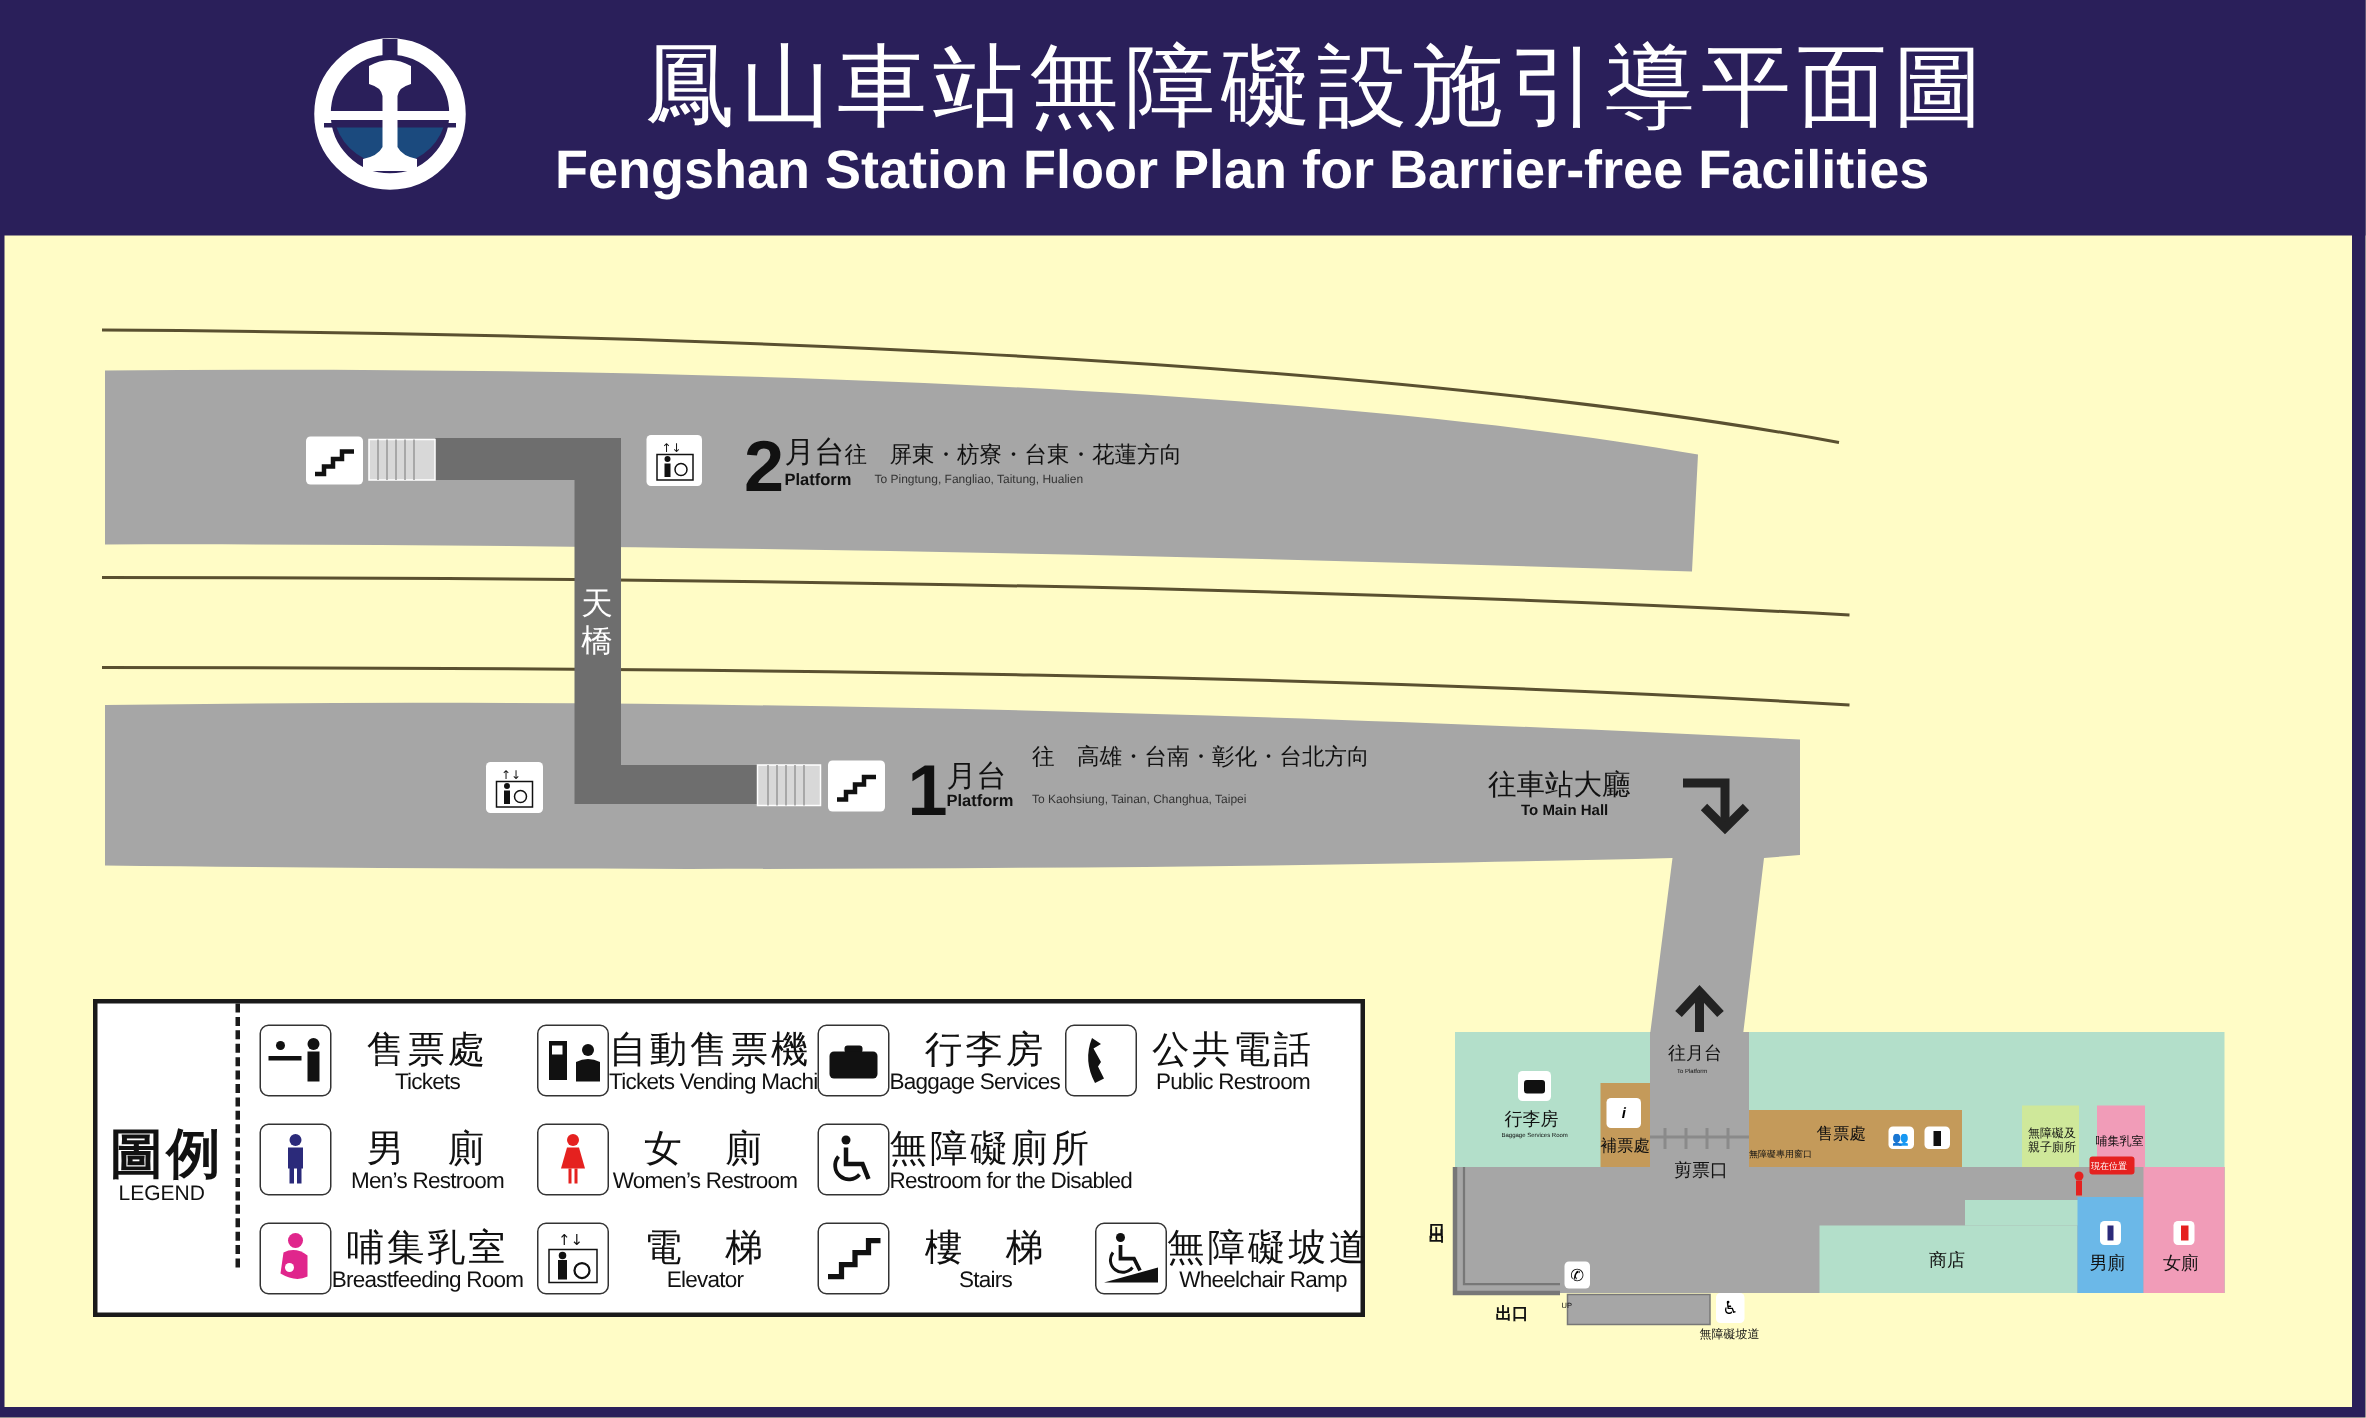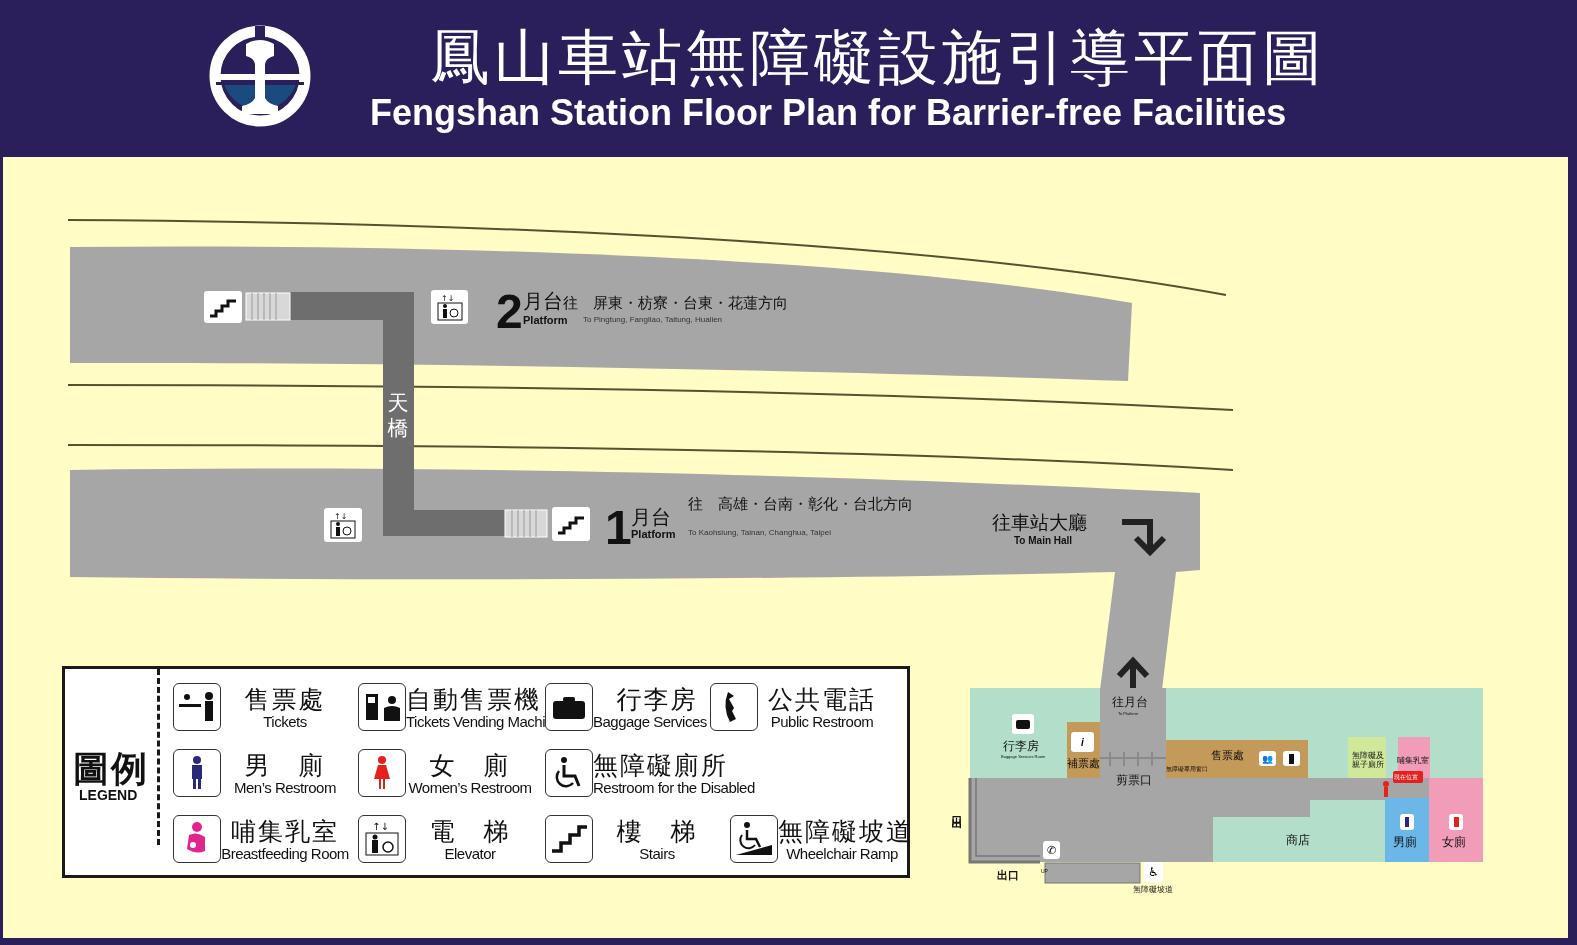--- a/index.html
+++ b/index.html
@@ -6,21 +6,21 @@
   body { width:1577px; height:945px; position:relative; overflow:hidden; background:#2a1f5a; font-family:"Liberation Sans", "DejaVu Sans", sans-serif; }
   .abs { position:absolute; }
   #header { left:0; top:0; width:1577px; height:157px; background:#2a1f5a; }
   #title-zh { left:430px; top:18px; font-size:60px; color:#fff; letter-spacing:4px; font-family:Liberation Sans, sans-serif; white-space:nowrap; }
   #title-en { left:370px; top:92px; font-size:36px; color:#fff; font-weight:bold; white-space:nowrap; }
   #canvas { left:3px; top:157px; width:1565px; height:781px; background:#fffcc6; }
   svg text { font-family:"DejaVu Sans", sans-serif; }
   .legend { left:62px; top:666px; width:848px; height:212px; background:#fff; border:3px solid #1a1a1a; box-sizing:border-box; }
   .legend-title { left:0; top:0; width:92px; height:176px; border-right:3px dashed #1a1a1a; }
   .legend-title .zh { position:absolute; left:8px; top:76px; font-size:36px; font-weight:bold; color:#111; font-family:"DejaVu Sans", sans-serif; letter-spacing:2px; }
-  .legend-title .en { position:absolute; left:14px; top:118px; font-size:14px; color:#111;font-weight:bold; }
+  .legend-title .en { position:absolute; left:14px; top:118px; font-size:14px; color:#111; }
   .item { position:absolute; width:185px; height:60px; }
   .item .ic { position:absolute; left:10px; top:8px; width:46px; height:46px; border:1.5px solid #333; border-radius:6px; background:#fff; display:flex; align-items:center; justify-content:center; }
   .item .zh { position:absolute; left:58px; top:8px; width:128px; text-align:center; font-size:25px; color:#111; font-family:"DejaVu Sans", sans-serif; letter-spacing:2px; white-space:nowrap; }
   .item .en { position:absolute; left:58px; top:38px; width:128px; text-align:center; font-size:15px; color:#111; white-space:nowrap; letter-spacing:-0.5px; }
   .plat-num { font-size:48px; font-weight:bold; color:#111; }
   .lbl { white-space:nowrap; color:#111; }
   .iconbox { background:#fff; border-radius:3px; display:flex; align-items:center; justify-content:center; }
 </style>
 </head>
 <body>

